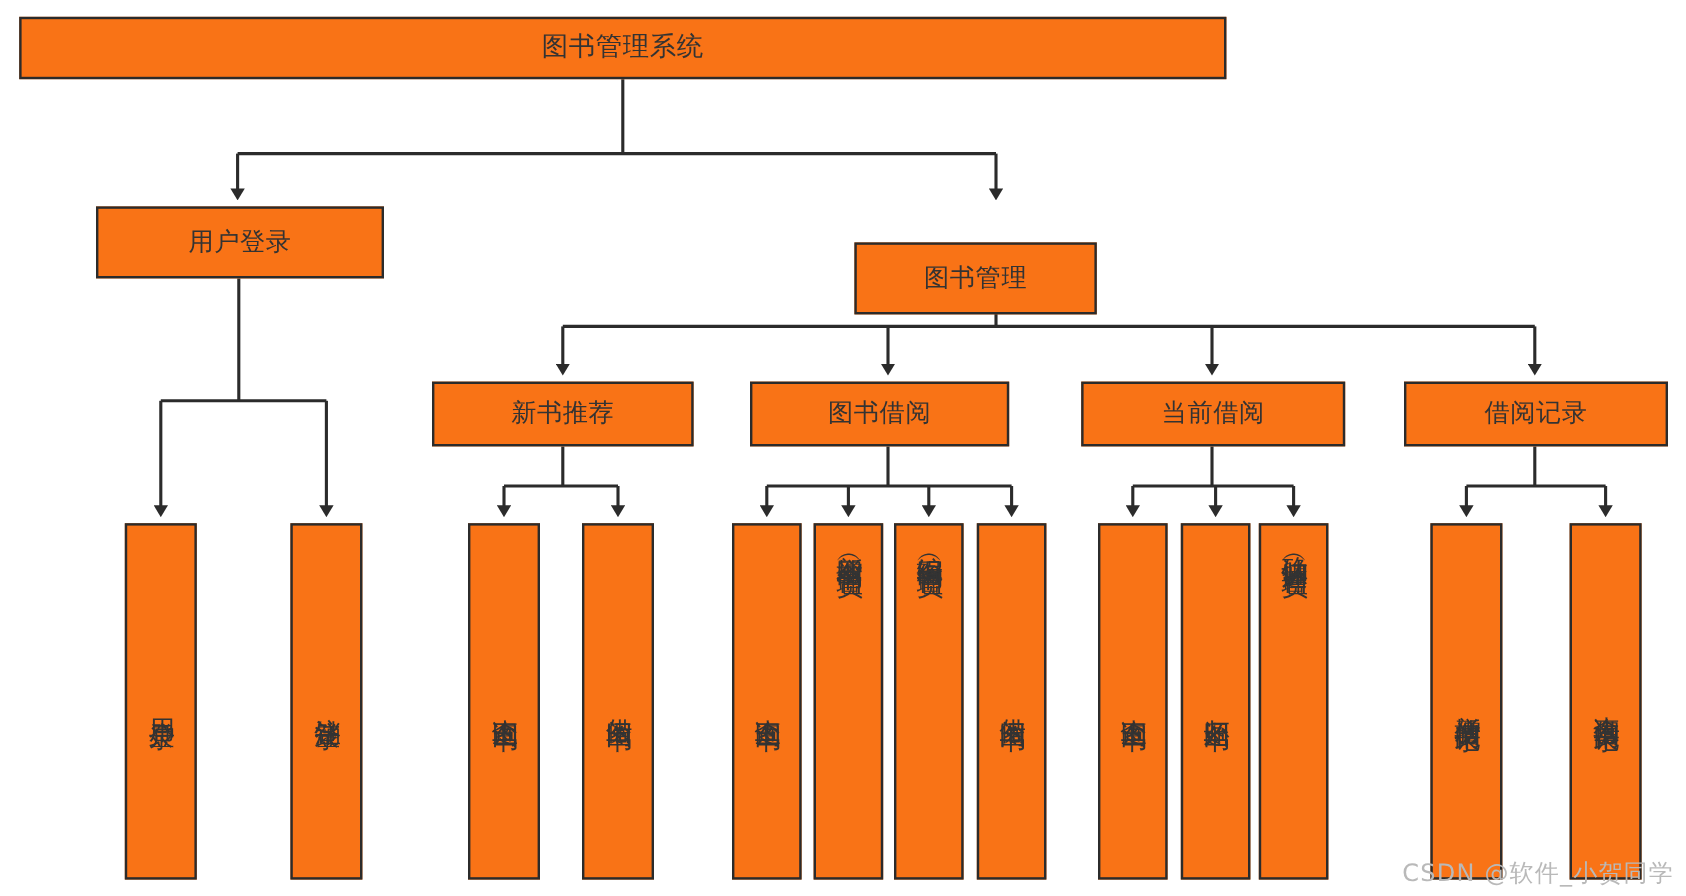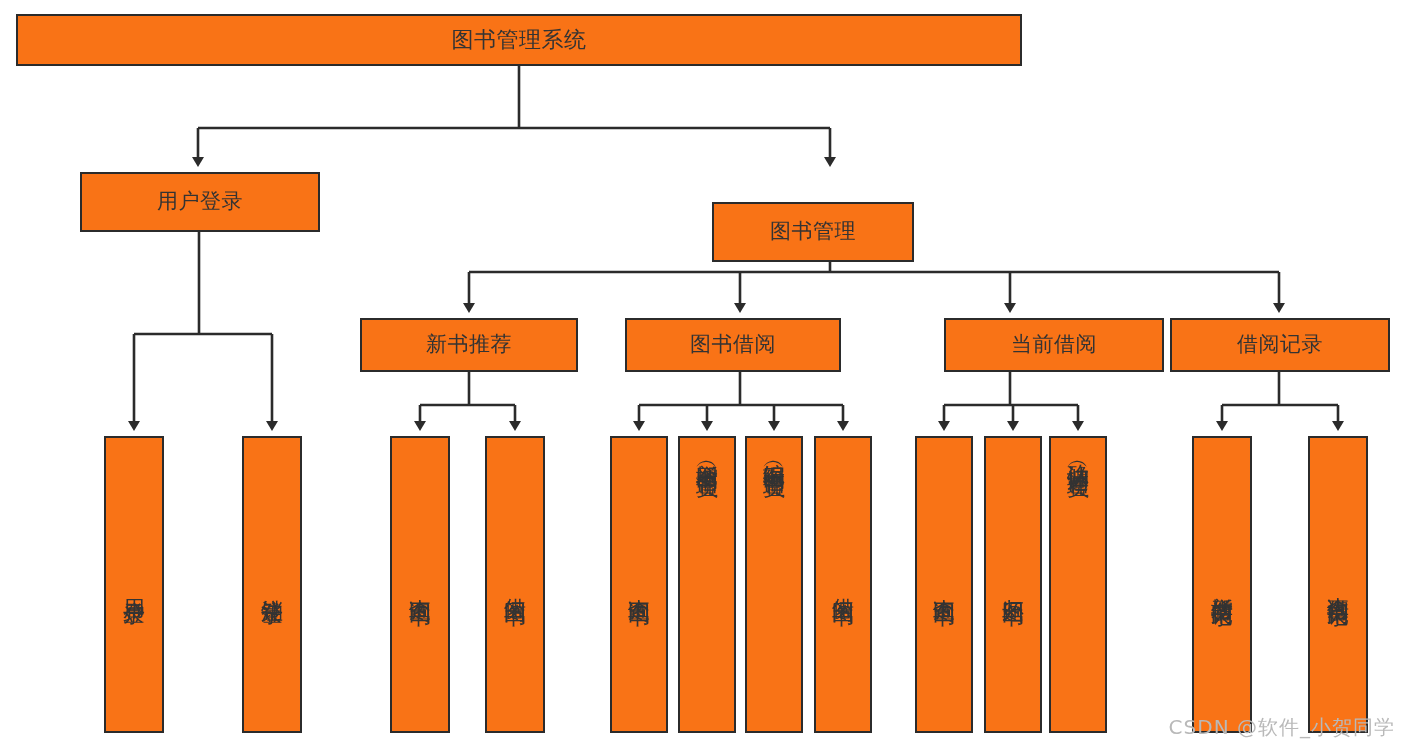--- a/index.html
+++ b/index.html
@@ -139,21 +139,21 @@
   </div>
 
   <div class="node h-node" style="left:360px;top:318px;width:218px;height:54px;">
     <span class="lbl">新书推荐</span>
   </div>
 
   <div class="node h-node" style="left:625px;top:318px;width:216px;height:54px;">
     <span class="lbl">图书借阅</span>
   </div>
 
-  <div class="node h-node" style="left:944px;top:318px;width:220px;height:54px;">
+  <div class="node h-node" style="left:901px;top:318px;width:220px;height:54px;">
     <span class="lbl">当前借阅</span>
   </div>
 
   <div class="node h-node" style="left:1170px;top:318px;width:220px;height:54px;">
     <span class="lbl">借阅记录</span>
   </div>
 
   <div class="node v-node centered" style="left:104px;top:436px;width:60px;height:297px;">
     <span class="lbl">用户登录</span>
   </div>

